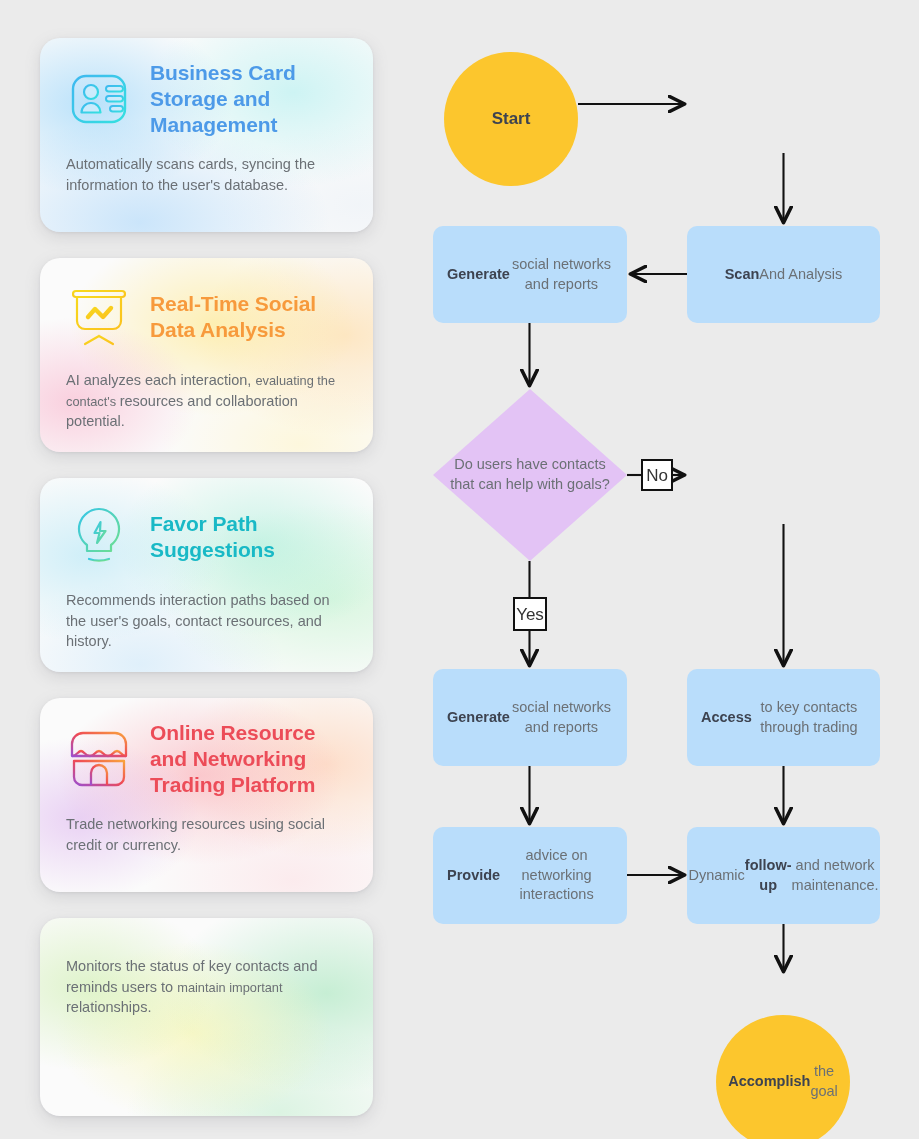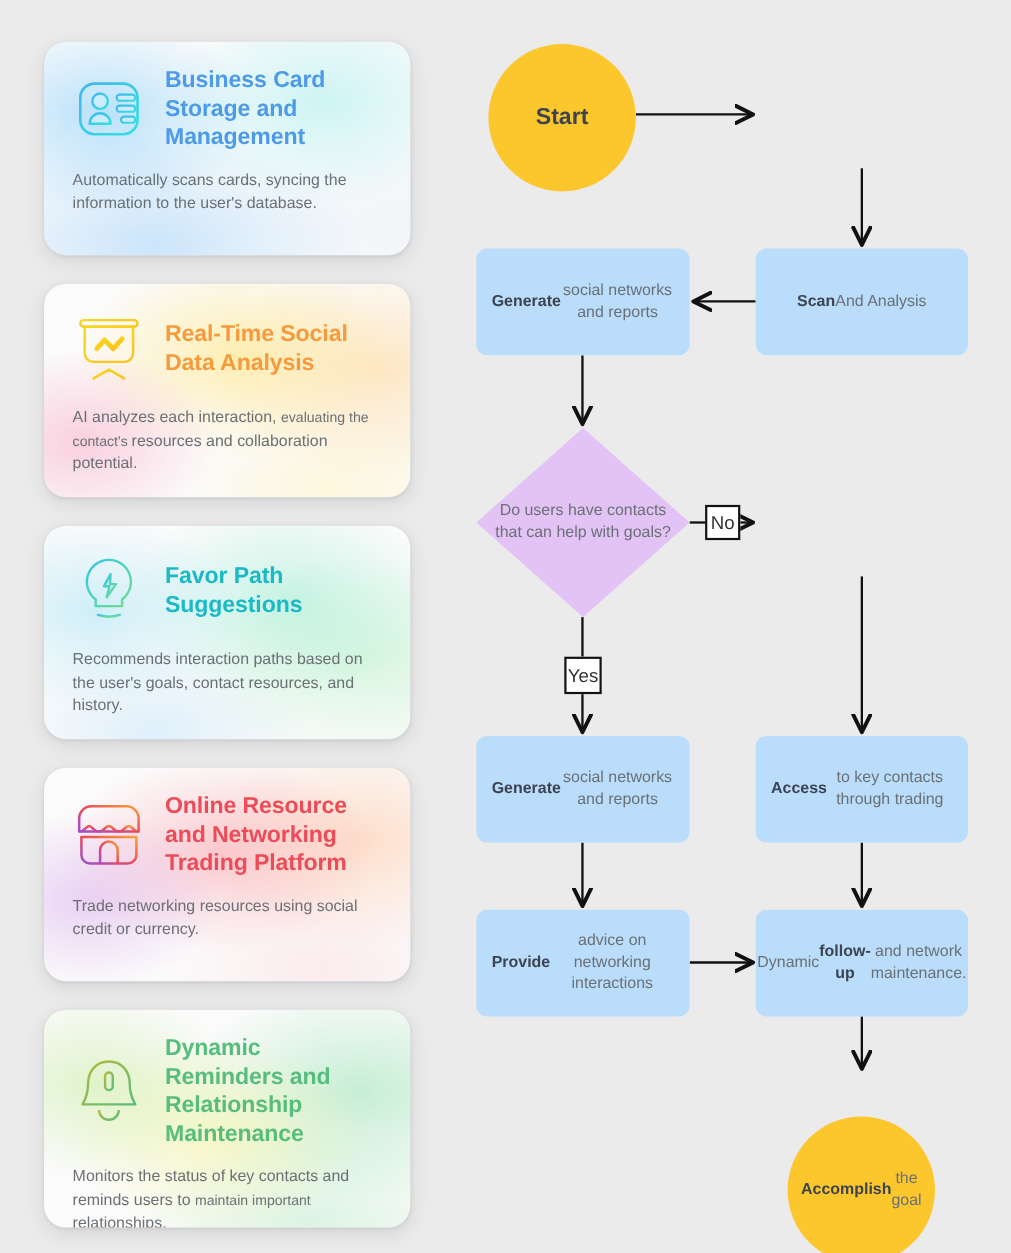--- a/index.html
+++ b/index.html
@@ -189,21 +189,21 @@
     border: 2px solid #111111;
     display: flex;
     align-items: center;
     justify-content: center;
     font-size: 17px;
     color: #333333;
     line-height: 1;
   }
 
   
-  #node-start        { left: 444px; top: 40px;  width: 134px; height: 134px; font-size: 21px; align-items: center; }
+  #node-start        { left: 444px; top: 52px;  width: 134px; height: 134px; font-size: 17px; align-items: center; }
   #node-putin        { left: 687px; top: 56px;  width: 193px; height: 97px; }
   #node-scan         { left: 687px; top: 226px; width: 193px; height: 97px; }
   #node-generate1    { left: 433px; top: 226px; width: 194px; height: 97px; }
   #node-decision     { left: 433px; top: 389px; width: 194px; height: 172px; }
   #node-tradesearch  { left: 687px; top: 427px; width: 193px; height: 97px; }
   #node-generate2    { left: 433px; top: 669px; width: 194px; height: 97px; }
   #node-access       { left: 687px; top: 669px; width: 193px; height: 97px; }
   #node-provide      { left: 433px; top: 827px; width: 194px; height: 97px; }
   #node-followup     { left: 687px; top: 827px; width: 193px; height: 97px; }
   #node-accomplish   { left: 716px; top: 1015px; width: 134px; height: 134px; align-items: center; }
@@ -313,36 +313,20 @@
           </div>
           <div class="card-title">Online Resource and Networking Trading Platform</div>
         </div>
         <div class="card-desc"><span>Trade networking resources using social credit or currency.</span></div>
       </div>
     </div>
 
     <div class="feature-card" id="card-4">
       <div class="card-glow"></div>
       <div class="card-inner">
-        <div class="card-head">
-          <div class="card-icon">
-            <svg width="60" height="62" viewBox="0 0 60 62" fill="none">
-              <defs>
-                <linearGradient id="g-bell" x1="0" y1="0" x2="1" y2="1">
-                  <stop offset="0%" stop-color="#b9b93a"></stop>
-                  <stop offset="100%" stop-color="#56bd7d"></stop>
-                </linearGradient>
-              </defs>
-              <path d="M30 4c-12 0-19 9-19 21 0 10-3 14-5 18h48c-2-4-5-8-5-18C49 13 42 4 30 4z" stroke="url(#g-bell)" stroke-width="2.2" fill="none" stroke-linejoin="round"></path>
-              <rect x="26.5" y="14" width="7" height="16" rx="3.5" stroke="url(#g-bell)" stroke-width="2.2" fill="none"></rect>
-              <path d="M21 48a9 9 0 0 0 18 0" stroke="url(#g-bell)" stroke-width="2.2" fill="none" stroke-linejoin="round"></path>
-            </svg>
-          </div>
-          <div class="card-title">Dynamic Reminders and Relationship Maintenance</div>
-        </div>
         <div class="card-desc"><span>Monitors the status of key contacts and reminds users to </span><span class="sm">maintain important </span><span>relationships.</span></div>
       </div>
     </div>
 
   </div>
 
   <div class="flow">
 
     <svg class="flow-svg" viewBox="0 0 919 1139">
       <defs>

